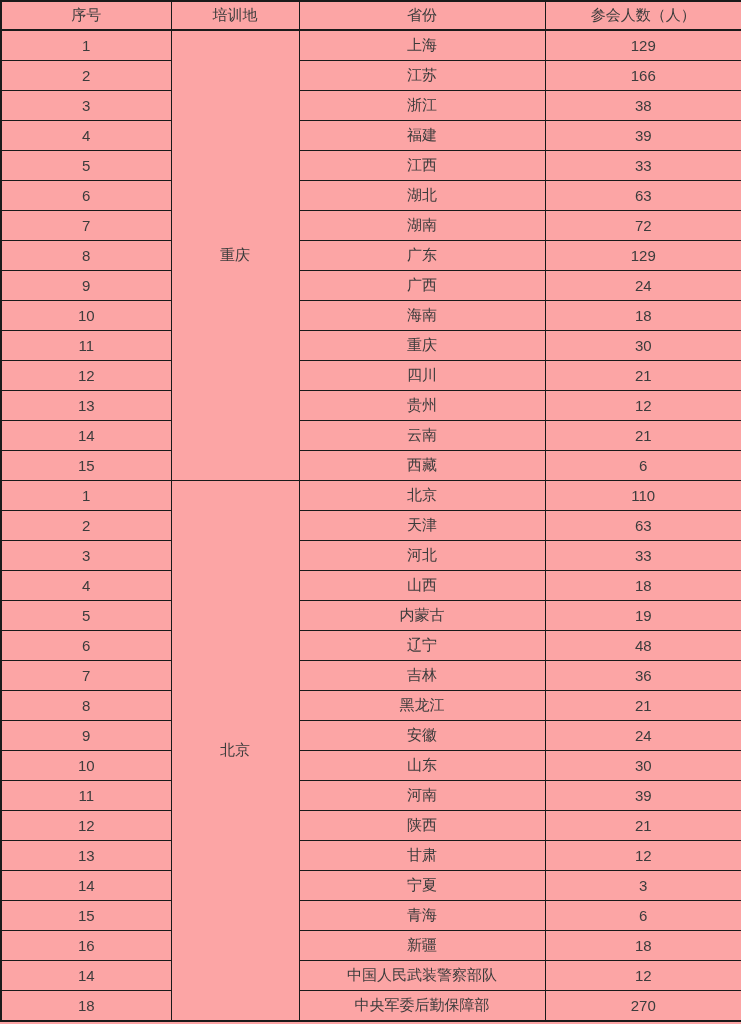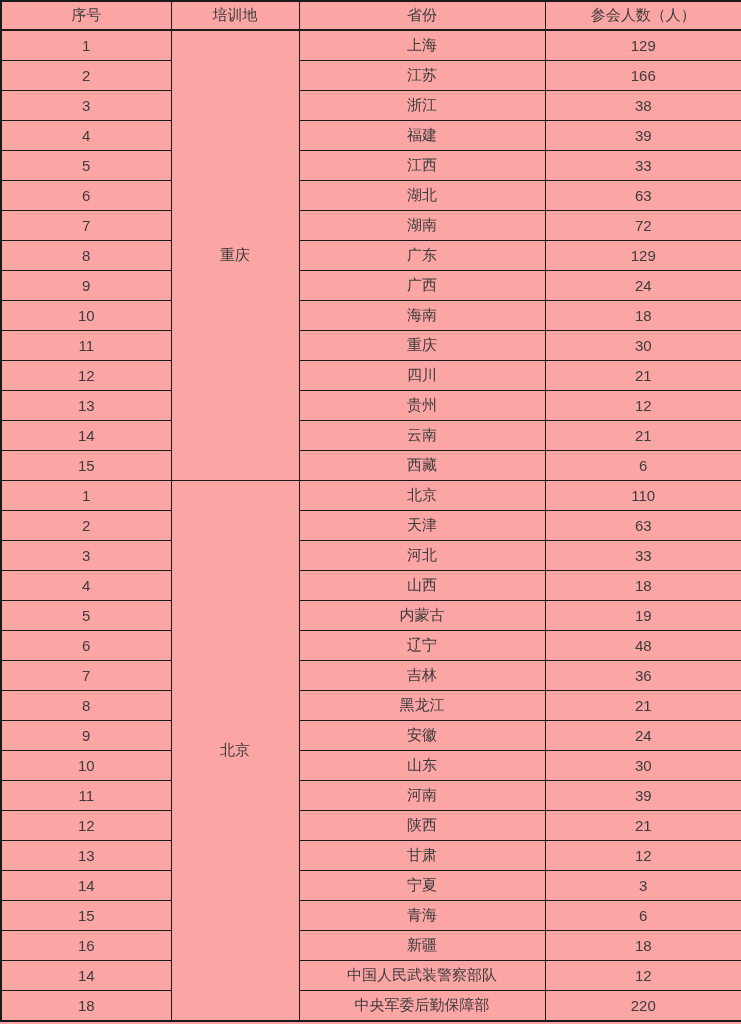--- a/index.html
+++ b/index.html
@@ -222,17 +222,17 @@
           <td>18</td>
         </tr>
         <tr>
           <td>14</td>
           <td>中国人民武装警察部队</td>
           <td>12</td>
         </tr>
         <tr>
           <td>18</td>
           <td>中央军委后勤保障部</td>
-          <td>220</td>
+          <td>270</td>
         </tr>
       </tbody>
   </table>
 </div>
 
 </body></html>

